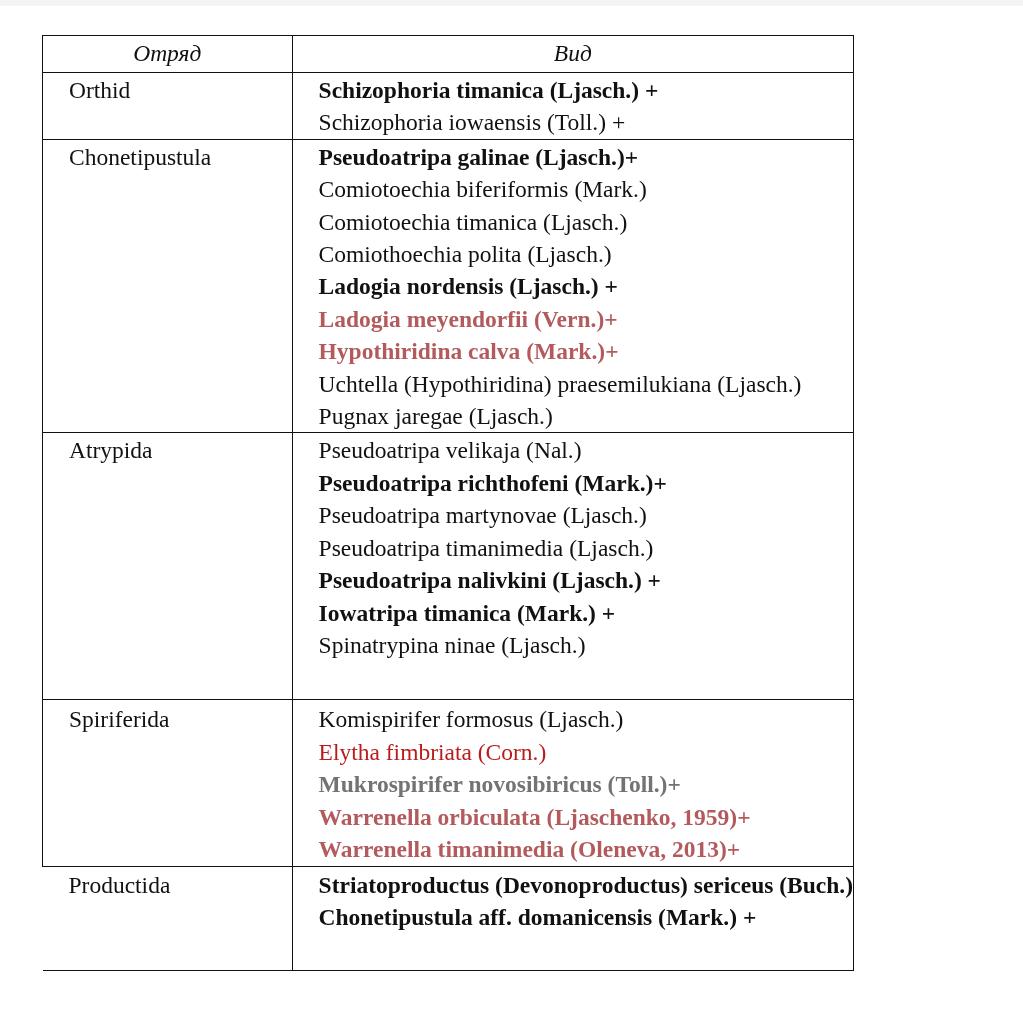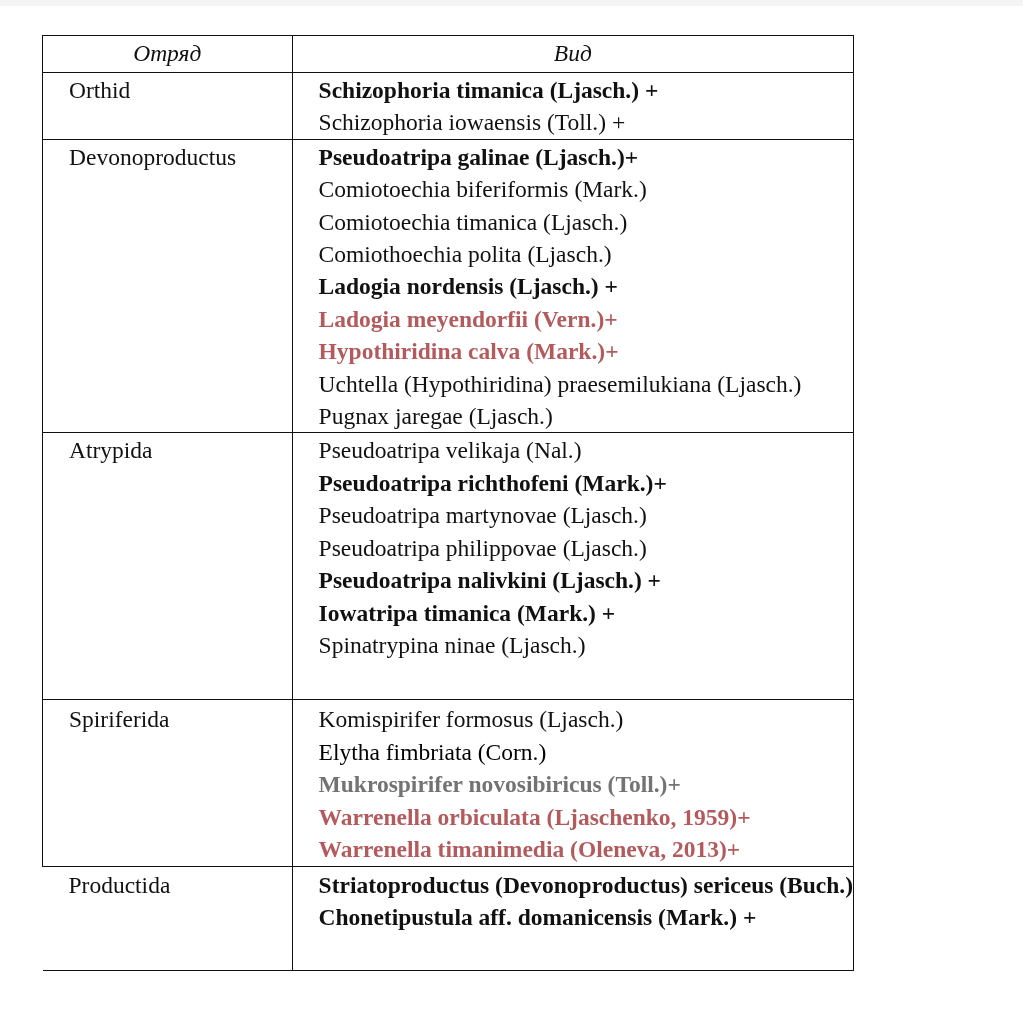--- a/index.html
+++ b/index.html
@@ -50,50 +50,50 @@
   </thead>
   <tbody id="tbody">
       <tr class="r-orthid">
         <td class="order">Orthid</td>
         <td class="species-cell">
           <span class="sp bold">Schizophoria timanica (Ljasch.) +</span>
           <span class="sp">Schizophoria iowaensis (Toll.) +</span>
         </td>
       </tr>
       <tr class="r-rhyn">
-        <td class="order">Devonoproductus</td>
+        <td class="order">Chonetipustula</td>
         <td class="species-cell">
           <span class="sp bold">Pseudoatripa galinae (Ljasch.)+</span>
           <span class="sp">Comiotoechia biferiformis (Mark.)</span>
           <span class="sp">Comiotoechia timanica (Ljasch.)</span>
           <span class="sp">Comiothoechia polita (Ljasch.)</span>
           <span class="sp bold">Ladogia nordensis (Ljasch.) +</span>
           <span class="sp bold red" style="color: rgb(179, 90, 92);">Ladogia meyendorfii (Vern.)+</span>
           <span class="sp bold red" style="color: rgb(179, 90, 92);">Hypothiridina calva (Mark.)+</span>
           <span class="sp">Uchtella (Hypothiridina) praesemilukiana (Ljasch.)</span>
           <span class="sp">Pugnax jaregae (Ljasch.)</span>
         </td>
       </tr>
       <tr class="r-atry">
         <td class="order">Atrypida</td>
         <td class="species-cell">
           <span class="sp">Pseudoatripa velikaja (Nal.)</span>
           <span class="sp bold">Pseudoatripa richthofeni (Mark.)+</span>
           <span class="sp">Pseudoatripa martynovae (Ljasch.)</span>
-          <span class="sp">Pseudoatripa philippovae (Ljasch.)</span>
+          <span class="sp">Pseudoatripa timanimedia (Ljasch.)</span>
           <span class="sp bold">Pseudoatripa nalivkini (Ljasch.) +</span>
           <span class="sp bold">Iowatripa timanica (Mark.) +</span>
           <span class="sp">Spinatrypina ninae (Ljasch.)</span>
         </td>
       </tr>
       <tr class="r-spir">
         <td class="order">Spiriferida</td>
         <td class="species-cell">
           <span class="sp">Komispirifer formosus (Ljasch.)</span>
-          <span class="sp red" style="color: #000000;">Elytha fimbriata (Corn.)</span>
+          <span class="sp red" style="color: #b91c1c;">Elytha fimbriata (Corn.)</span>
           <span class="sp bold red" style="color: #737373;">Mukrospirifer novosibiricus (Toll.)+</span>
           <span class="sp bold red" style="color: rgb(179, 90, 92);">Warrenella orbiculata (Ljaschenko, 1959)+</span>
           <span class="sp bold red" style="color: rgb(179, 90, 92);">Warrenella timanimedia (Oleneva, 2013)+</span>
         </td>
       </tr>
       <tr class="r-prod">
         <td class="order">Productida</td>
         <td class="species-cell">
           <span class="sp bold">Striatoproductus (Devonoproductus) sericeus (Buch.)</span>
           <span class="sp bold">Chonetipustula aff. domanicensis (Mark.) +</span>

